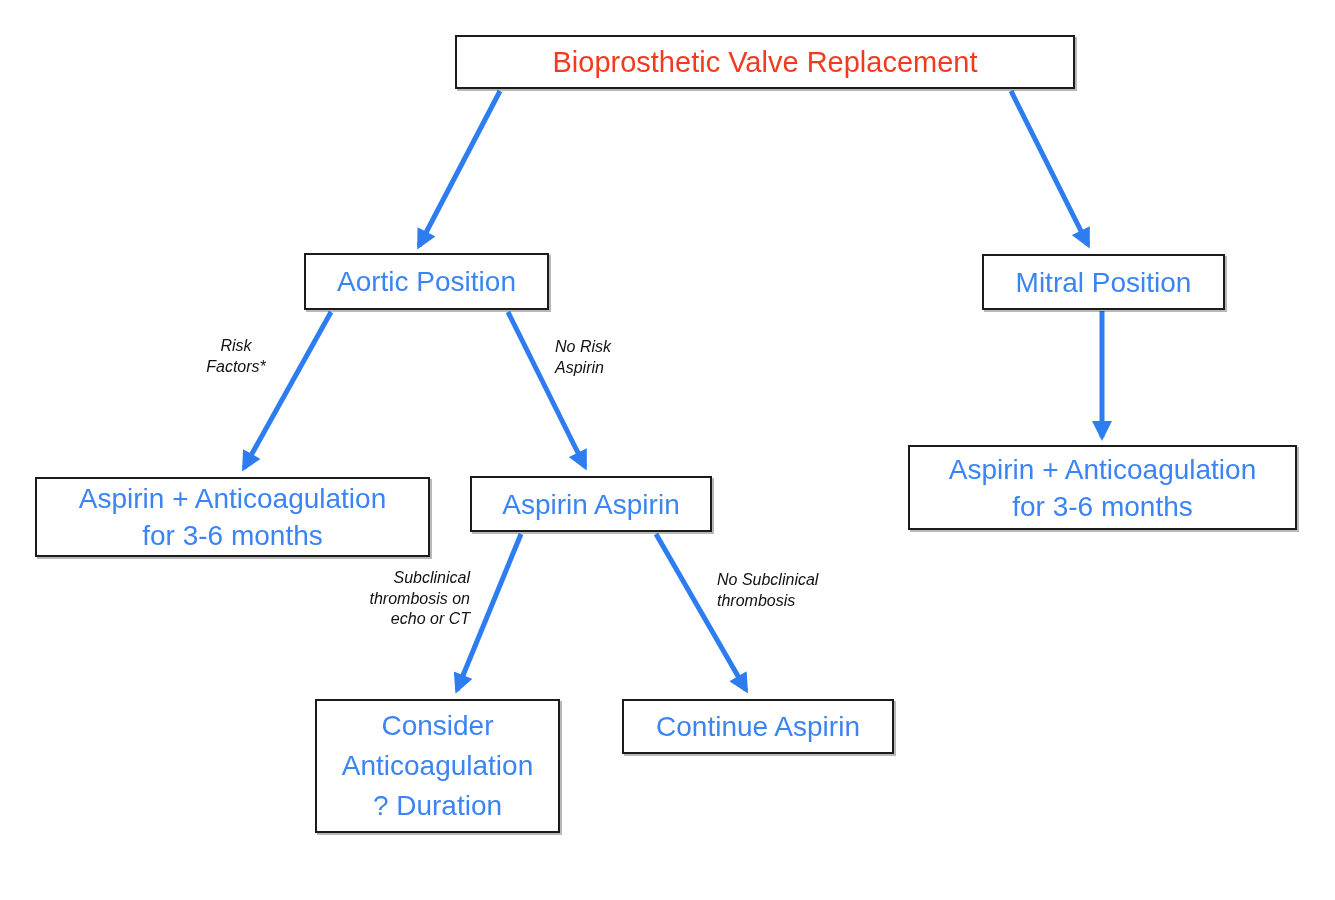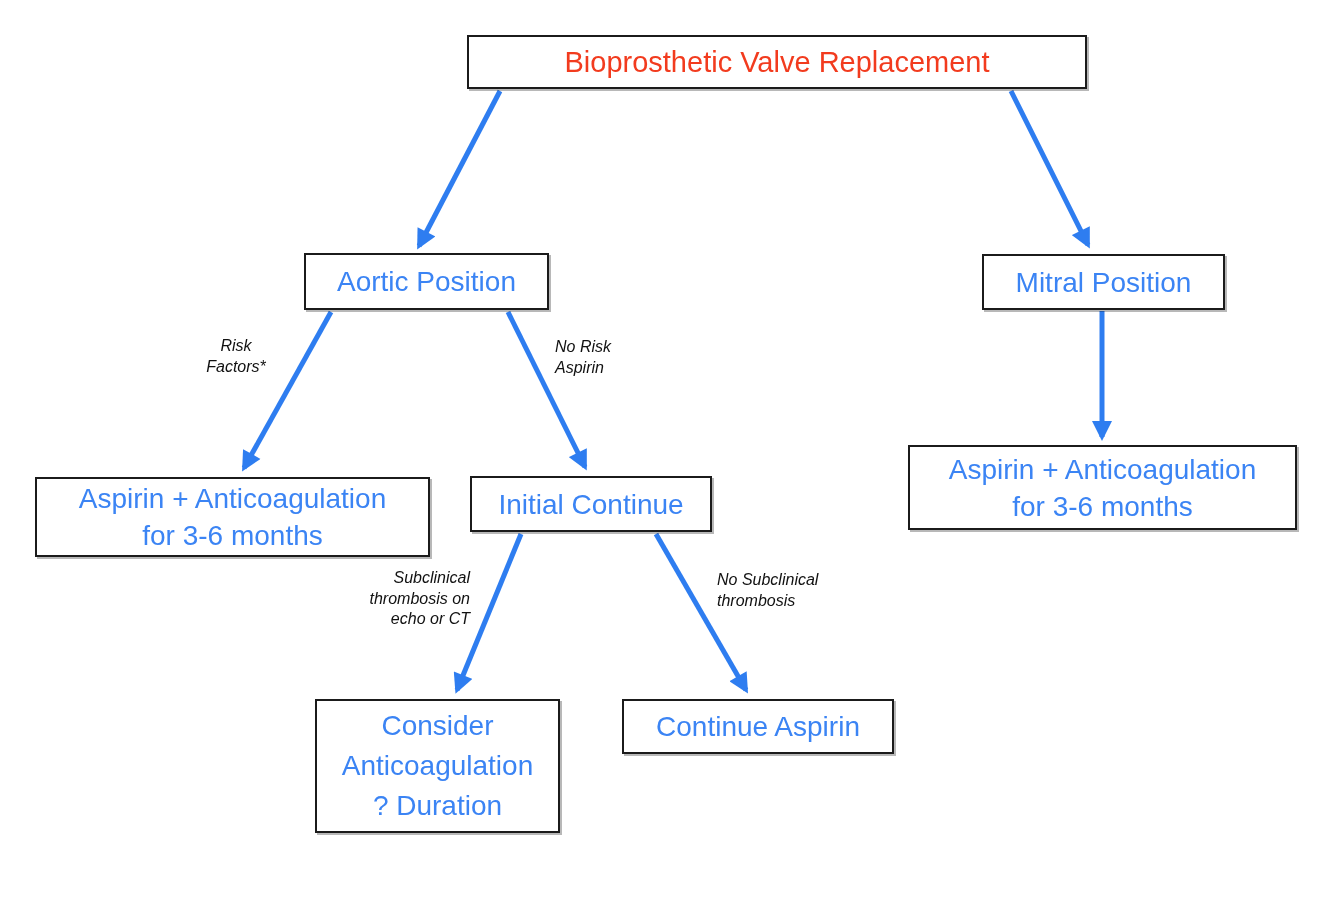--- a/index.html
+++ b/index.html
@@ -29,21 +29,21 @@
     box-sizing:border-box;
     background:#ffffff;
     border:2px solid var(--node-border);
     box-shadow:2px 2px 0 rgba(0,0,0,0.28);
     color:var(--node-text);
     display:flex;align-items:center;justify-content:center;
     text-align:center;
     font-size:28px;line-height:37px;
     white-space:pre-line;
   }
-  .node.root{left:467px;top:35px;width:620px;height:54px;color:var(--title-text);font-size:29px;}
+  .node.root{left:455px;top:35px;width:620px;height:54px;color:var(--title-text);font-size:29px;}
   .node.aortic{left:288px;top:253px;width:245px;height:57px;margin-left:16px;}
   .node.mitral{left:982px;top:254px;width:243px;height:56px;}
   .node.asp-aortic{left:35px;top:477px;width:395px;height:80px;}
   .node.initial{left:470px;top:476px;width:242px;height:56px;}
   .node.asp-mitral{left:908px;top:445px;width:389px;height:85px;}
   .node.consider{left:315px;top:699px;width:245px;height:134px;line-height:40px;}
   .node.continue{left:622px;top:699px;width:272px;height:55px;}
   .elabel{
     position:absolute;z-index:2;
     color:var(--edge-label-text);
@@ -74,21 +74,21 @@
     <line x1="1102" y1="311" x2="1102" y2="437" marker-end="url(#arrowhead)"></line>
     <line x1="521" y1="534" x2="457" y2="690" marker-end="url(#arrowhead)"></line>
     <line x1="656" y1="534" x2="746" y2="690" marker-end="url(#arrowhead)"></line>
   </svg>
 
   <div class="node root">Bioprosthetic Valve Replacement</div>
   <div class="node aortic">Aortic Position</div>
   <div class="node mitral">Mitral Position</div>
   <div class="node asp-aortic">Aspirin + Anticoagulation
 for 3-6 months</div>
-  <div class="node initial">Initial Continue</div>
+  <div class="node initial">Aspirin Aspirin</div>
   <div class="node asp-mitral">Aspirin + Anticoagulation
 for 3-6 months</div>
   <div class="node consider">Consider
 Anticoagulation
 ? Duration</div>
   <div class="node continue">Continue Aspirin</div>
 
   <div class="elabel risk">Risk
 Factors*</div>
   <div class="elabel norisk">No Risk

